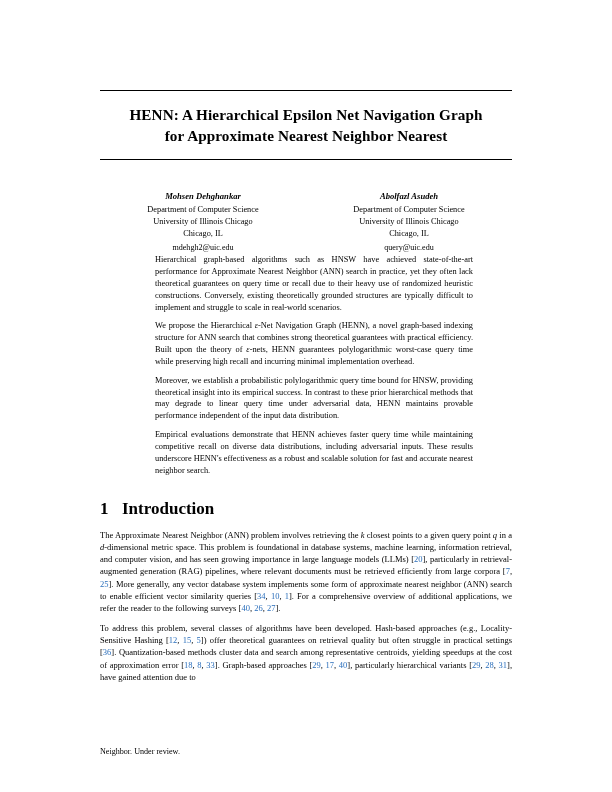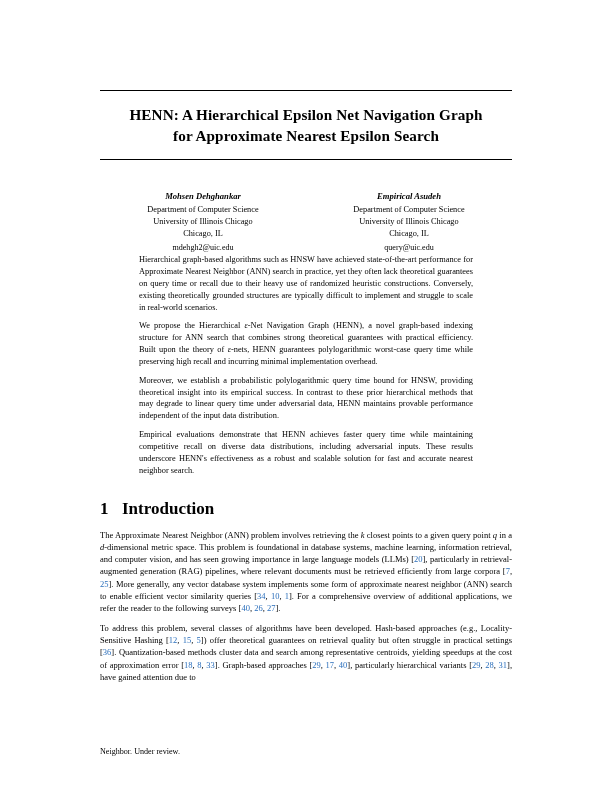--- a/index.html
+++ b/index.html
@@ -81,21 +81,21 @@
   }
 
   .abstract {
     margin: 0 auto;
     width: 334px;
   }
   .abstract p {
     font-size: 8.35px;
     line-height: 1.42;
     text-align: justify;
-    margin: 0 0 7px 0;
+    margin: 0 0 7px 16px;
     text-indent: 0;
   }
 
   .sec-head {
     font-size: 17px;
     font-weight: bold;
     margin-top: 22px;
     margin-bottom: 10px;
   }
   .sec-head .num {
@@ -123,35 +123,35 @@
 </head>
 <body>
 
 <div class="page">
   <div class="content">
 
     <div class="rule rule-top"></div>
 
     <h1 class="title">
       <span class="title-line">HENN: A Hierarchical Epsilon Net Navigation Graph</span>
-      <span class="title-line">for Approximate Nearest Epsilon Search</span>
+      <span class="title-line">for Approximate Nearest Neighbor Nearest</span>
     </h1>
 
     <div class="rule rule-bottom"></div>
 
     <div class="authors">
       <div class="author">
         <span class="name">Mohsen Dehghankar</span>
         <span class="aff">Department of Computer Science</span>
         <span class="aff">University of Illinois Chicago</span>
         <span class="aff">Chicago, IL</span>
         <span class="email">mdehgh2@uic.edu</span>
       </div>
       <div class="author">
-        <span class="name">Empirical Asudeh</span>
+        <span class="name">Abolfazl Asudeh</span>
         <span class="aff">Department of Computer Science</span>
         <span class="aff">University of Illinois Chicago</span>
         <span class="aff">Chicago, IL</span>
         <span class="email">query@uic.edu</span>
       </div>
     </div>
 
 
     <div class="abstract">
       <p>Hierarchical graph-based algorithms such as HNSW have achieved state-of-the-art performance for Approximate Nearest Neighbor (ANN) search in practice, yet they often lack theoretical guarantees on query time or recall due to their heavy use of randomized heuristic constructions. Conversely, existing theoretically grounded structures are typically difficult to implement and struggle to scale in real-world scenarios.</p>

